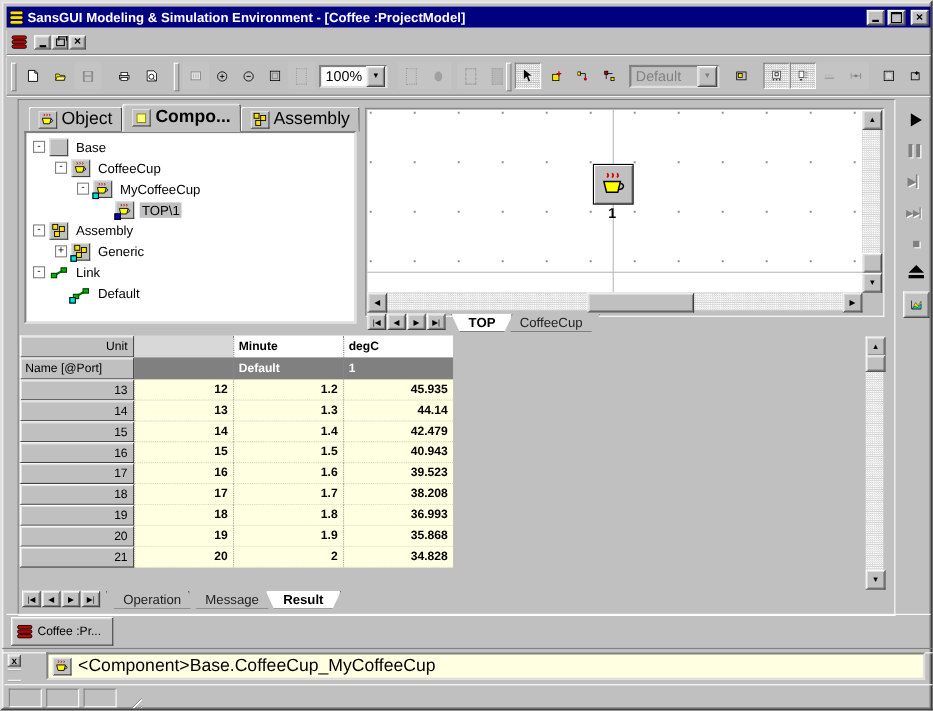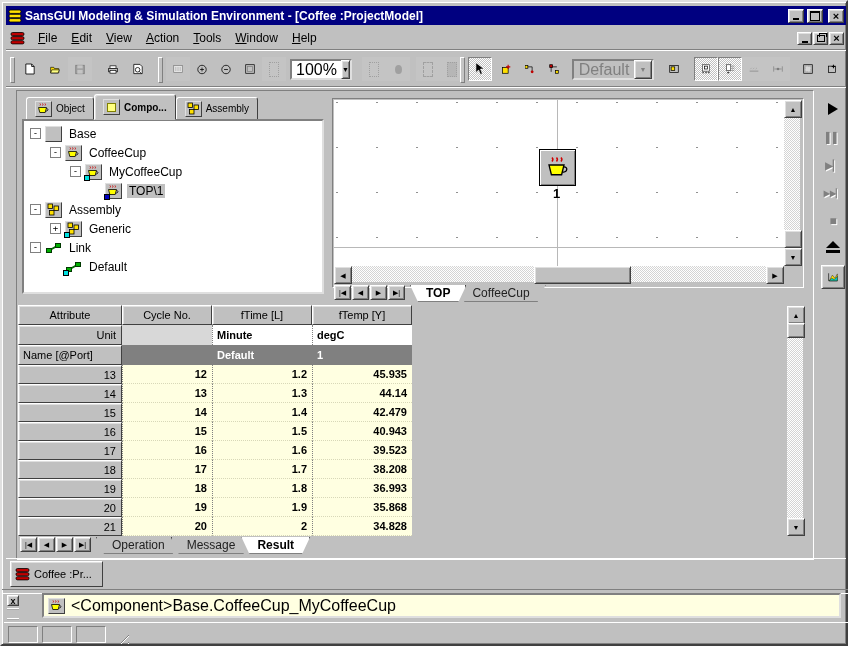--- a/index.html
+++ b/index.html
@@ -33,38 +33,38 @@
   
   .toolbar{left:4px;top:49px;width:840px;height:36px;border-bottom:1px solid #808080;box-shadow:0 1px 0 #fff;box-sizing:border-box;}
   .grip{position:absolute;top:6px;width:3px;height:24px;border-left:1px solid #fff;border-top:1px solid #fff;
         border-right:1px solid #808080;border-bottom:1px solid #808080;}
   .tbtn{position:absolute;top:6px;width:24px;height:24px;display:flex;align-items:center;justify-content:center;background:#c0c0c0;border:1px solid #c0c0c0;box-sizing:border-box;}
   .tbtn.dn{border:1px solid;border-color:#808080 #fff #fff #808080;
            background-image:repeating-conic-gradient(#ffffff 0% 25%,#c0c0c0 0% 50%);background-size:2px 2px;}
   .tbtn.dis{filter:grayscale(1) contrast(0.45) brightness(1.25);}
   .combo{position:absolute;top:8px;height:21px;display:flex;align-items:center;background:#fff;
          border:2px solid;border-color:#808080 #dfdfdf #dfdfdf #808080;box-sizing:border-box;}
-  .combo .cval{flex:1;padding:0 4px;font-size:16px;text-align:center;}
+  .combo .cval{flex:1;padding:0 4px;font-size:13px;}
   .combo .carr{width:16px;height:100%;display:flex;align-items:center;justify-content:center;font-size:7px;}
   .combo.disabled{background:#c0c0c0;color:#808080;}
   .dotsq{width:13px;height:13px;border:1px dotted #808080;background:#c0c0c0;}
   .graydot{width:7px;height:9px;background:#808080;border-radius:50%;}
   
   .vbtn{position:absolute;left:819px;width:24px;height:24px;display:flex;align-items:center;justify-content:center;}
   .play-tri{width:0;height:0;border-left:10px solid #000;border-top:6px solid transparent;border-bottom:6px solid transparent;}
   .disglyph{color:#808080;text-shadow:1px 1px 0 #fff;font-size:10px;font-weight:bold;}
   .eject{display:flex;flex-direction:column;align-items:center;gap:2px;}
   .eject .tri{width:0;height:0;border-bottom:7px solid #000;border-left:7px solid transparent;border-right:7px solid transparent;}
   .eject .bar{width:14px;height:3px;background:#000;}
   
   .main-panel{left:14px;top:88px;width:796px;height:468px;border:1px solid;border-color:#808080 #fff #fff #808080;}
   
   .ltabs{left:24px;top:94px;height:24px;display:flex;align-items:flex-end;}
   .ltab{display:inline-flex;align-items:center;gap:4px;height:21px;padding:0 8px;background:#c0c0c0;
-        border:1px solid;border-color:#fff #404040 #c0c0c0 #fff;border-radius:3px 3px 0 0;font-size:10px;}
+        border:1px solid;border-color:#fff #404040 #c0c0c0 #fff;border-radius:3px 3px 0 0;font-size:16px;}
   .ltab.active{height:24px;font-weight:bold;z-index:3;box-shadow:inset 1px 1px 0 #dfdfdf;}
   
   .tree{left:20px;top:117px;width:302px;height:175px;background:#fff;overflow:hidden;padding-top:3px;box-sizing:border-box;}
   .tree-row{display:flex;align-items:center;height:19px;font-size:12px;}
   .exp{display:inline-flex;align-items:center;justify-content:center;width:11px;height:11px;background:#fff;
        border:1px solid #808080;font-size:9px;line-height:9px;margin-right:4px;box-sizing:border-box;font-family:"DejaVu Sans Mono",monospace;}
   .exp-sp{width:15px;}
   .tbox{position:relative;display:inline-flex;align-items:center;justify-content:center;width:17px;height:16px;background:#c0c0c0;
         border:1px solid;border-color:#dfdfdf #404040 #404040 #dfdfdf;box-sizing:border-box;}
   .chip{position:absolute;left:-2px;bottom:-2px;width:6px;height:6px;border:1px solid #000;box-sizing:border-box;}
@@ -156,29 +156,20 @@
   <div class="abs menubar">
     <span style="margin:0 6px 0 4px;">
       <svg width="15" height="13" viewBox="0 0 15 13">
           <g stroke="#000" stroke-width="0.8">
             <rect x="1" y="0.5" width="13" height="3.2" rx="1.5" fill="#c00000"></rect>
             <rect x="1" y="4.6" width="13" height="3.2" rx="1.5" fill="#c00000"></rect>
             <rect x="1" y="8.7" width="13" height="3.2" rx="1.5" fill="#c00000"></rect>
           </g>
         </svg>
     </span>
-    <div id="menu-items">
-        <span class="menu-item"><u>F</u>ile</span>
-        <span class="menu-item"><u>E</u>dit</span>
-        <span class="menu-item"><u>V</u>iew</span>
-        <span class="menu-item"><u>A</u>ction</span>
-        <span class="menu-item"><u>T</u>ools</span>
-        <span class="menu-item"><u>W</u>indow</span>
-        <span class="menu-item"><u>H</u>elp</span>
-      </div>
     <span class="mdi-btns">
       <button class="capbtn raised">
           <span class="g-min"></span>
         </button>
       <button class="capbtn raised">
           <span class="g-restore"></span>
         </button>
       <button class="capbtn raised">
           <span class="g-close">×</span>
         </button>
@@ -536,27 +527,20 @@
       <button class="navbtn raised">|◀</button>
       <button class="navbtn raised">◀</button>
       <button class="navbtn raised">▶</button>
       <button class="navbtn raised">▶|</button>
       <span class="stab active">TOP</span>
       <span class="stab">CoffeeCup</span>
     </div>
 
   <div class="abs grid" id="grid">
     <div class="grow">
-      <span class="hcell hdr20 c-attr center">Attribute</span>
-      <span class="hcell hdr20 c-cyc center">Cycle No.</span>
-      <span class="hcell hdr20 c-tim center">fTime [L]</span>
-      <span class="hcell hdr20 c-tmp center">fTemp [Y]</span>
-      <span class="gfill"></span>
-    </div>
-    <div class="grow">
       <span class="hcell hdr20 c-attr right">Unit</span>
       <span class="dcell hdr20 c-cyc unitcyc"></span>
       <span class="dcell hdr20 c-tim wcell left">Minute</span>
       <span class="dcell hdr20 c-tmp wcell left">degC</span>
       <span class="gfill"></span>
     </div>
     <div class="grow">
       <span class="hcell hdr20 c-attr left">Name [@Port]</span>
       <span class="dcell hdr20 c-cyc namecell" style="border-left:none;"></span>
       <span class="dcell hdr20 c-tim namecell left">Default</span>

